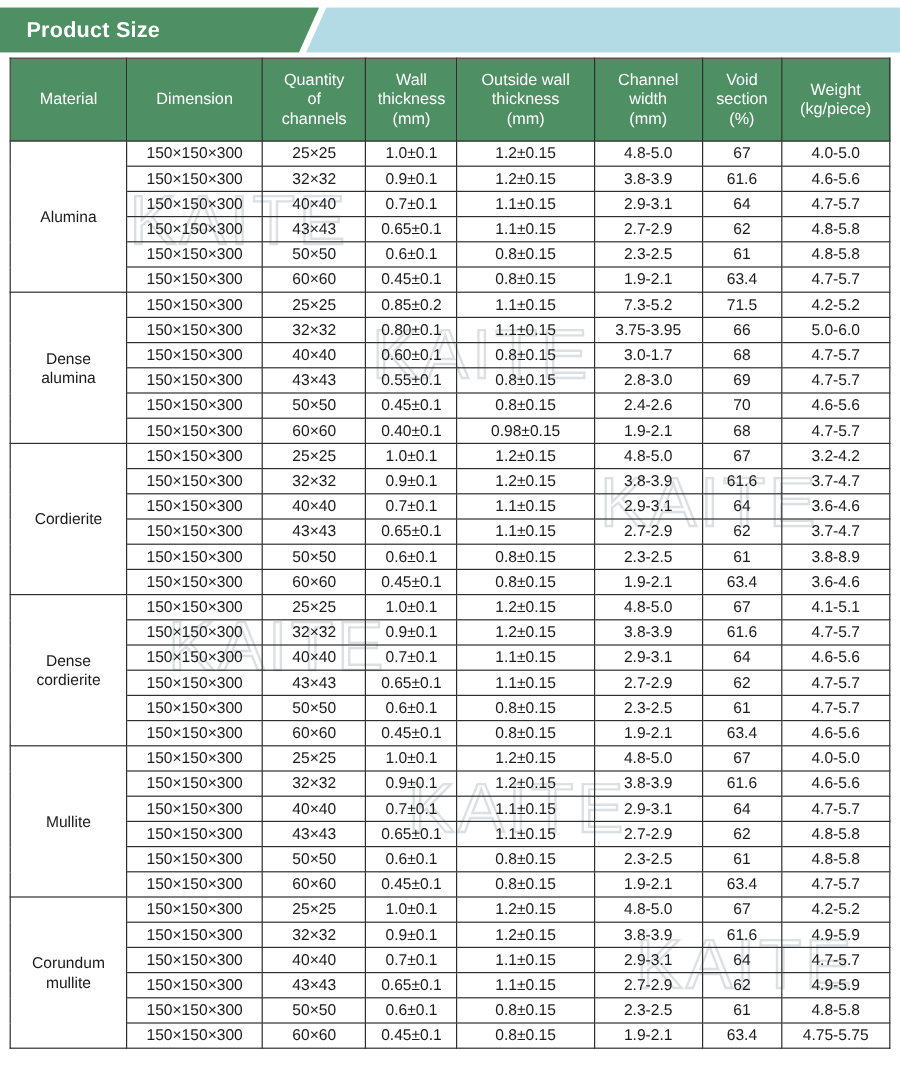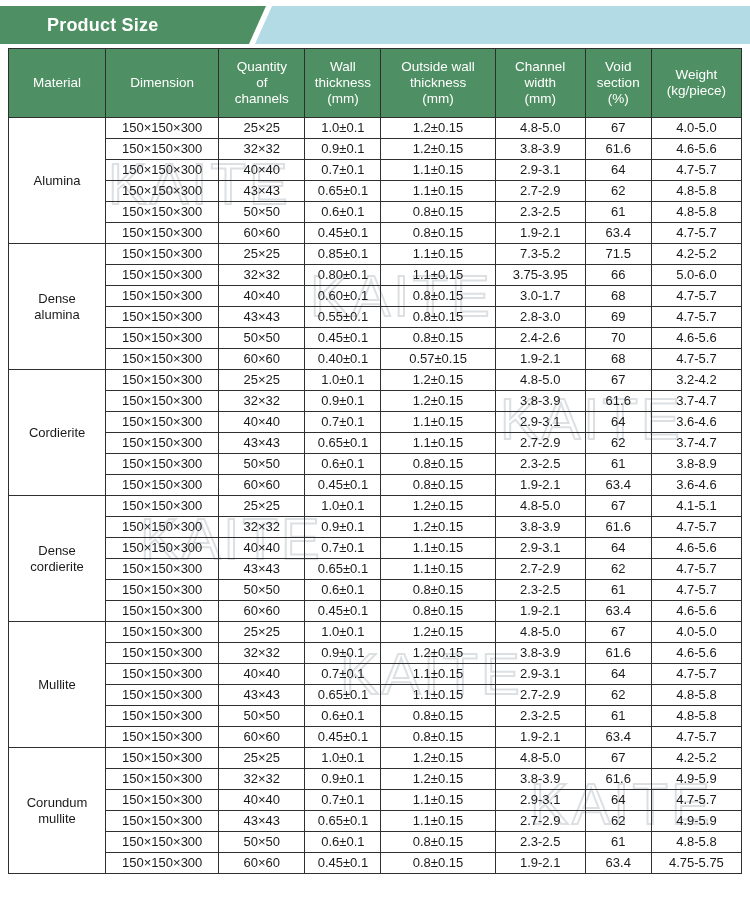--- a/index.html
+++ b/index.html
@@ -40,21 +40,20 @@
   .banner-title {
     position: absolute;
     left: 22px; top: 0;
     height: 38px;
     line-height: 38px;
     color: #ffffff;
     font-size: 18px;
     font-weight: bold;
     letter-spacing: 0.2px;
     white-space: nowrap;
-    margin-left: 25px;
   }
 
   
   .wm {
     position: absolute;
     font-size: 58px;
     font-weight: normal;
     letter-spacing: 3px;
     color: transparent;
     -webkit-text-stroke: 2px rgba(150,160,168,0.32);
@@ -249,21 +248,21 @@
             <td>63.4</td>
             <td>4.7-5.7</td>
           </tr>
           <tr class=" grp-start">
             <td class="mat" rowspan="6">
               <div>Dense</div>
               <div>alumina</div>
             </td>
             <td>150×150×300</td>
             <td>25×25</td>
-            <td>0.85±0.1</td>
+            <td>0.85±0.2</td>
             <td>1.1±0.15</td>
             <td>7.3-5.2</td>
             <td>71.5</td>
             <td>4.2-5.2</td>
           </tr>
           <tr class="alt">
             <td>150×150×300</td>
             <td>32×32</td>
             <td>0.80±0.1</td>
             <td>1.1±0.15</td>
@@ -295,21 +294,21 @@
             <td>0.45±0.1</td>
             <td>0.8±0.15</td>
             <td>2.4-2.6</td>
             <td>70</td>
             <td>4.6-5.6</td>
           </tr>
           <tr class="alt">
             <td>150×150×300</td>
             <td>60×60</td>
             <td>0.40±0.1</td>
-            <td>0.57±0.15</td>
+            <td>0.98±0.15</td>
             <td>1.9-2.1</td>
             <td>68</td>
             <td>4.7-5.7</td>
           </tr>
           <tr class=" grp-start">
             <td class="mat" rowspan="6">
               <div>Cordierite</div>
             </td>
             <td>150×150×300</td>
             <td>25×25</td>

